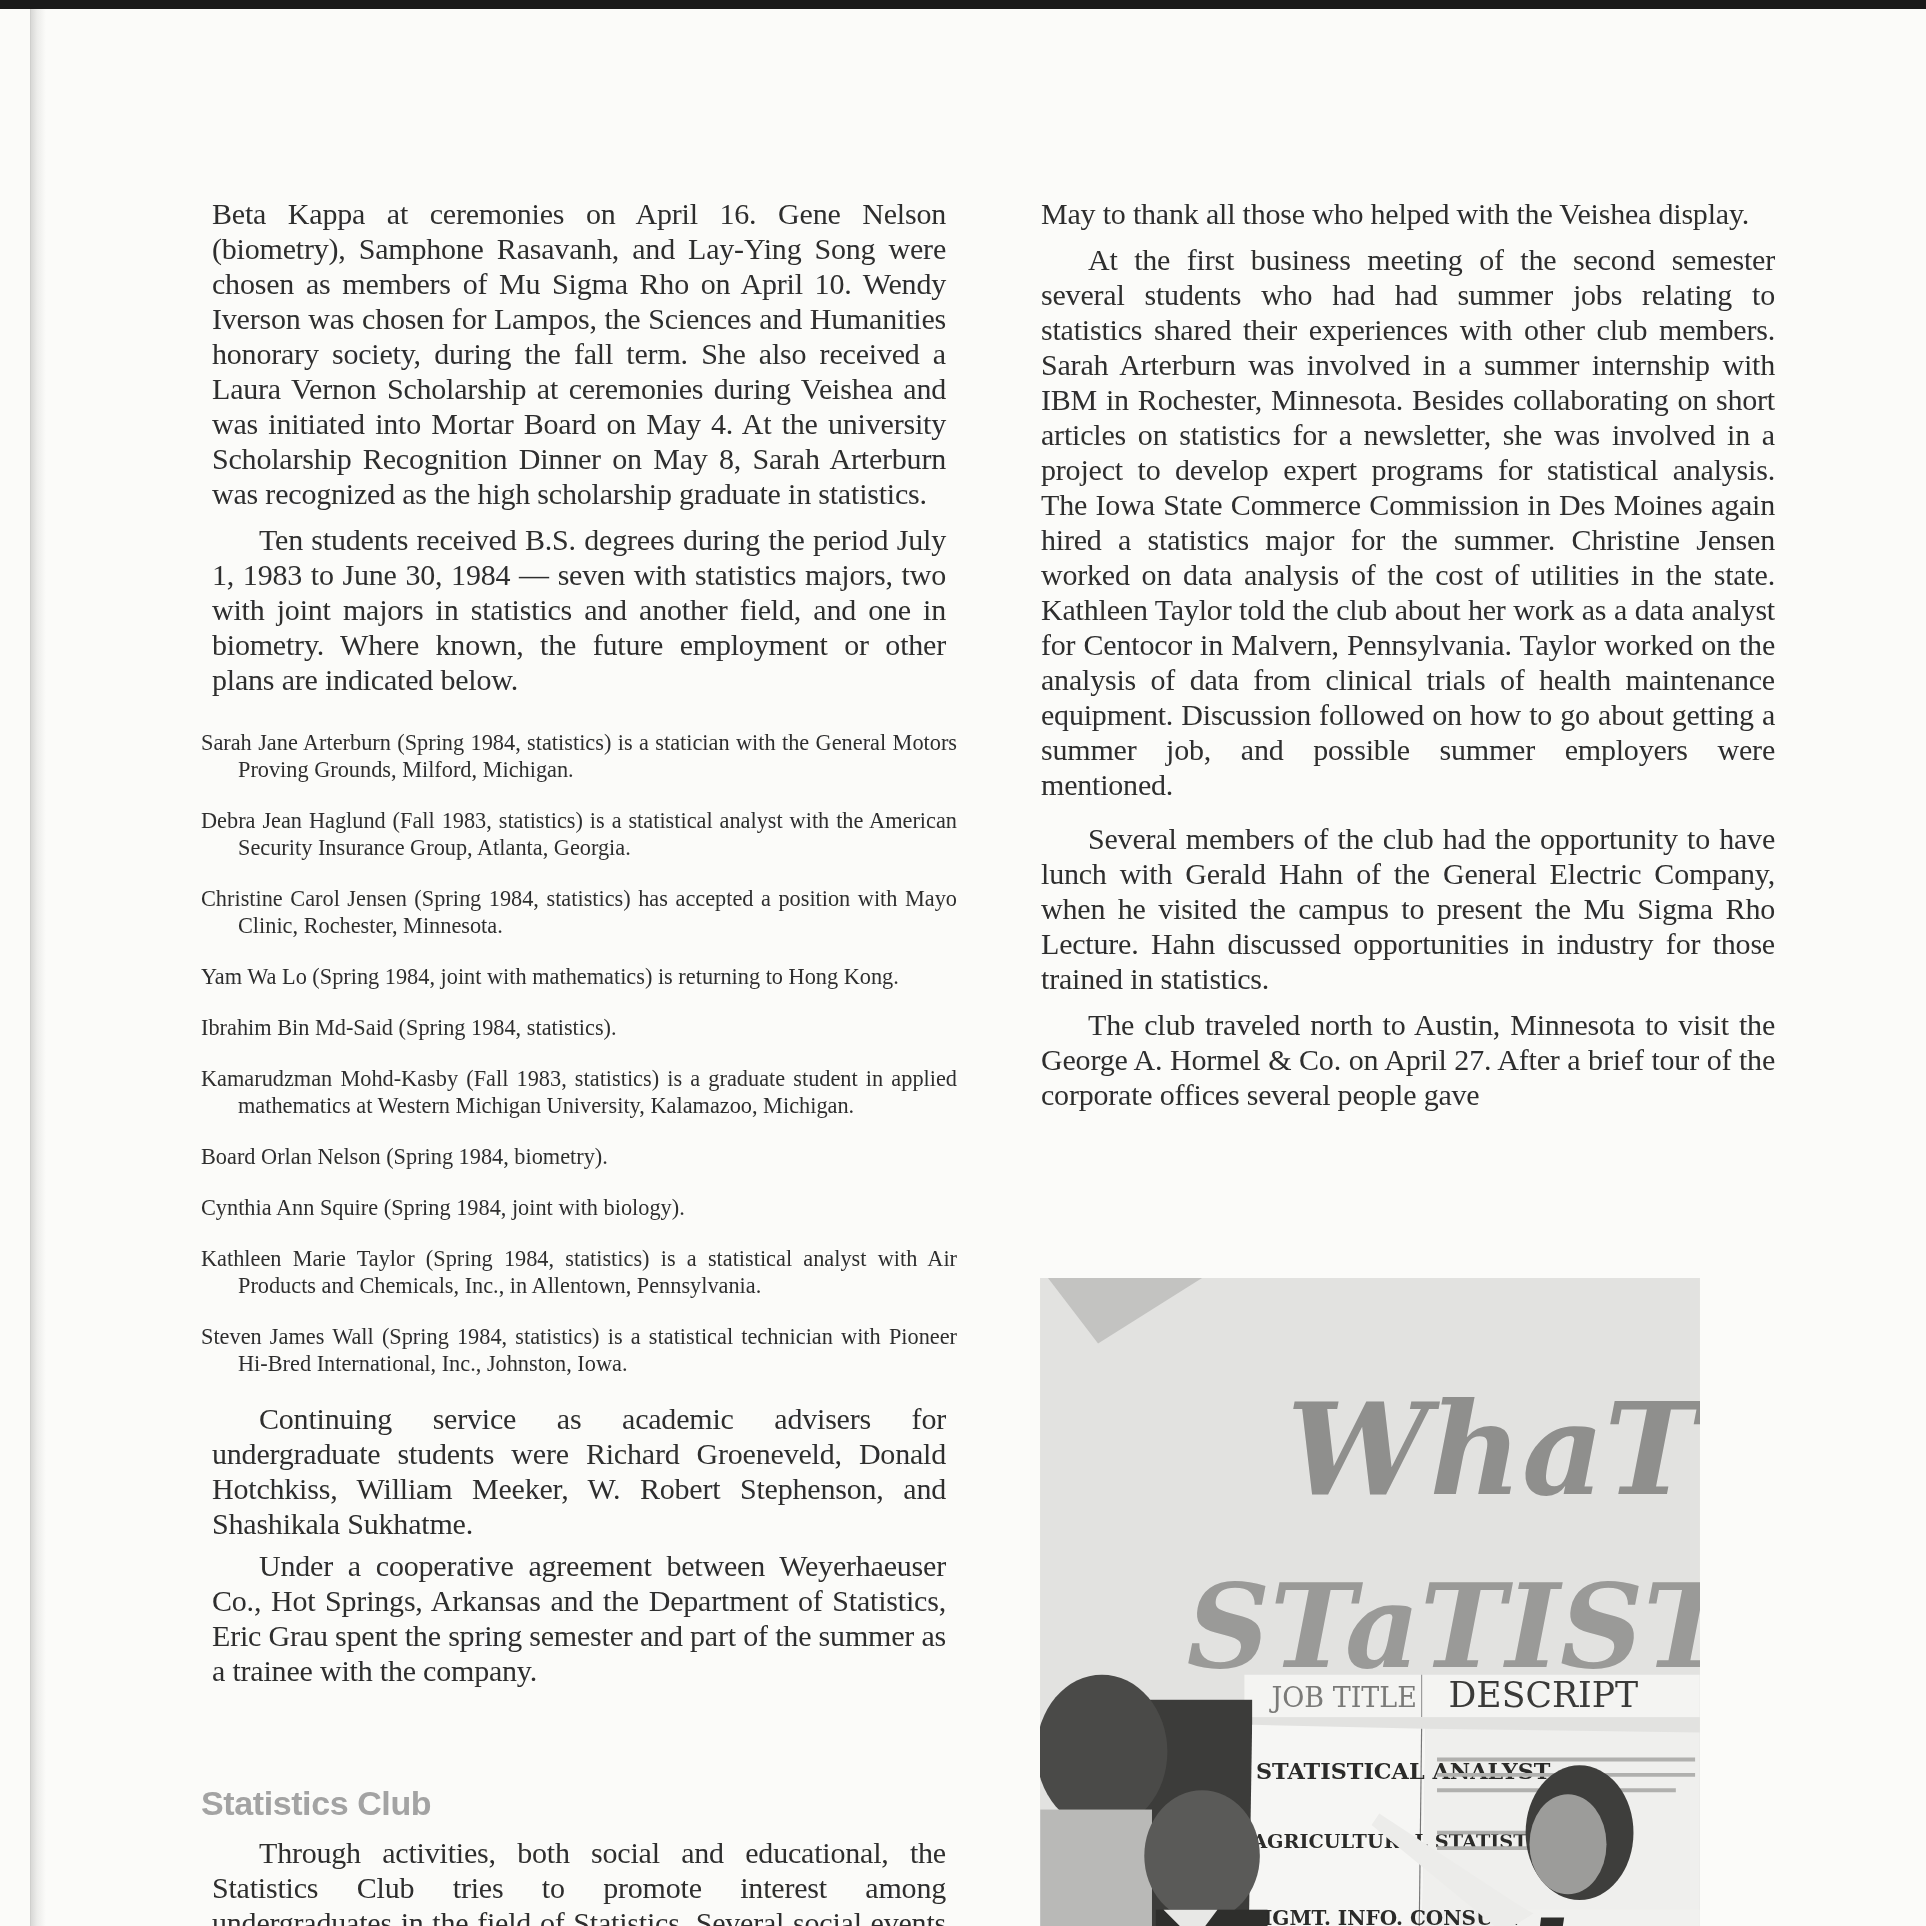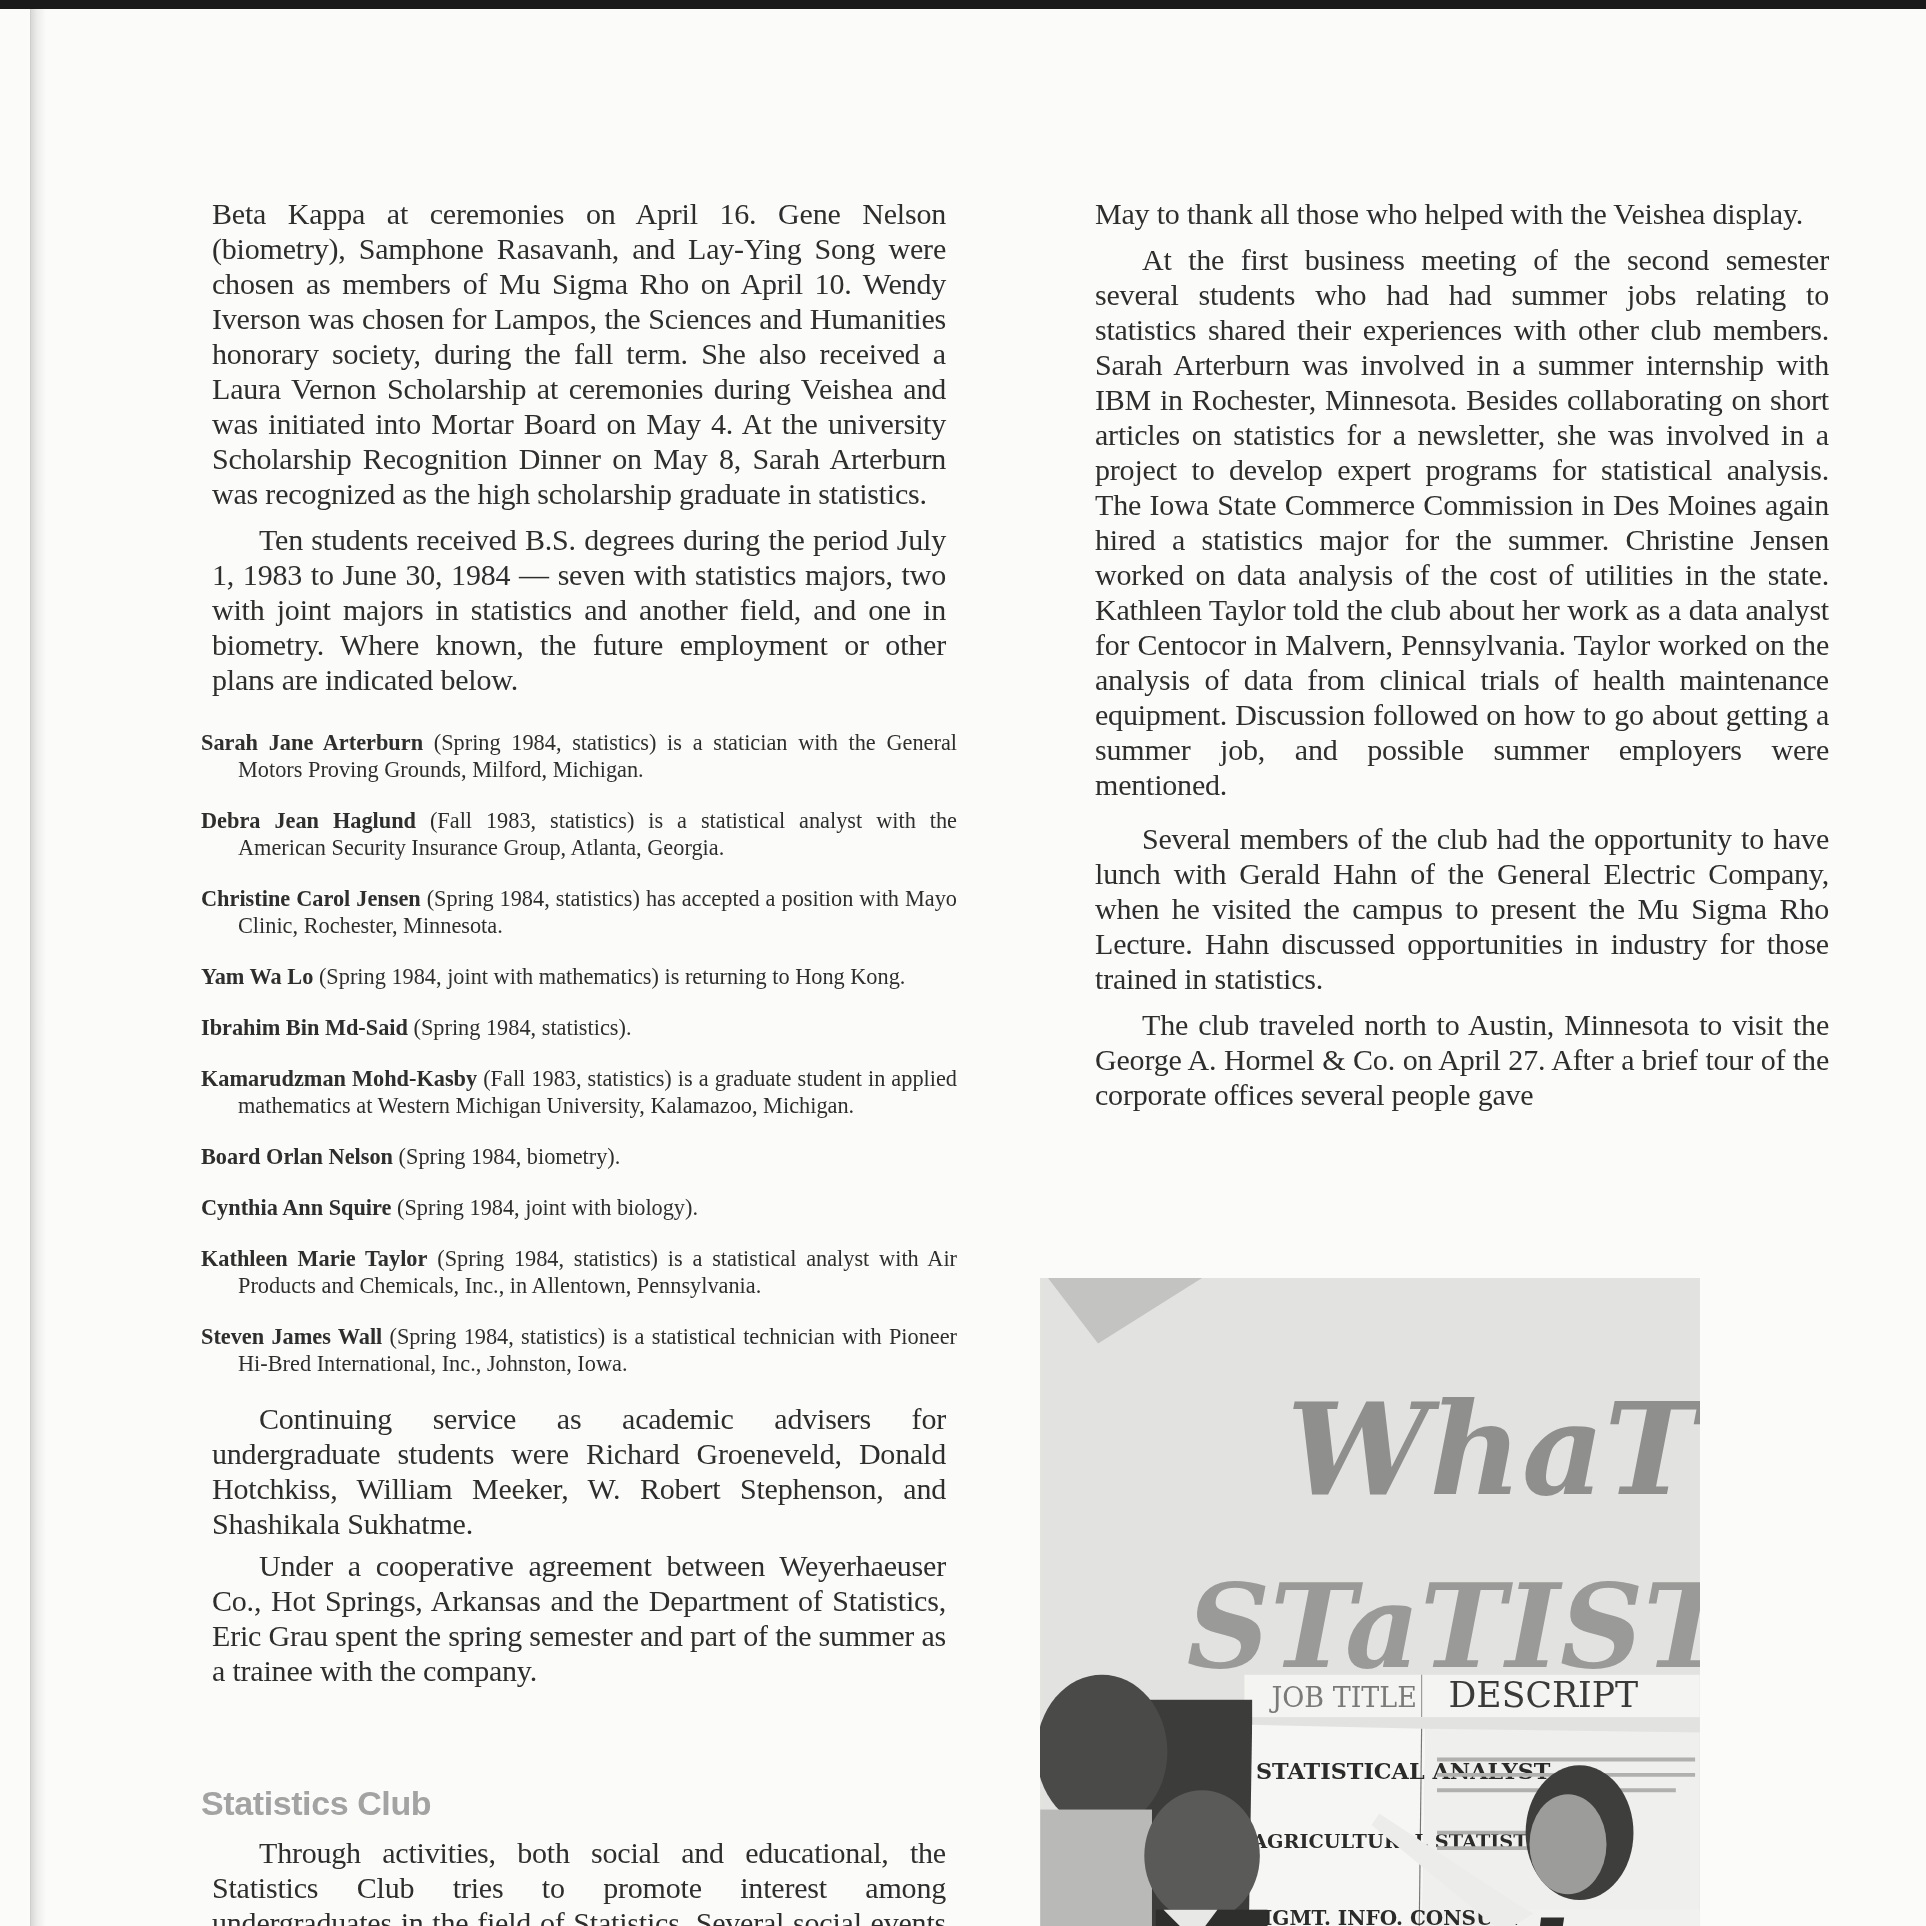--- a/index.html
+++ b/index.html
@@ -19,39 +19,39 @@
     .binding {
       position: absolute; left: 30px; top: 8.5px; bottom: 0; width: 15.4px;
       background: linear-gradient(to right, #d8d8d6 0%, #ececea 40%, rgba(251,251,249,0) 100%);
       border-left: 1.2px solid #cfcfcd;
     }
     .col {
       position: absolute;
       width: 756px;
     }
     .col-left { left: 201px; top: 185px; }
-    .col-right { left: 1084px; top: 185px; }
+    .col-right { left: 1030px; top: 185px; }
     .body-text {
       font-size: 30px;
       line-height: 35px;
       text-align: justify;
       margin: 11px;
       letter-spacing: -0.2px;
     }
     .indent { text-indent: 47px; }
     .grad-list { margin: 32px 0 0 0; padding: 0; list-style: none; }
     .grad-item {
       font-size: 22.3px;
       line-height: 27px;
       text-align: justify;
       padding-left: 37px;
       text-indent: -37px;
       margin: 0 0 24px 0;
     }
-    .grad-name { font-weight: bold; }
+    .grad-name { font-weight: normal; }
     .section-heading {
       font-family: "Liberation Sans", "DejaVu Sans", sans-serif;
       font-weight: bold;
       font-size: 34px;
       line-height: 39px;
       margin: 0 0 11.6px 0;
       color: #a3a3a3;
       letter-spacing: -0.4px;
     }
     .photo {

